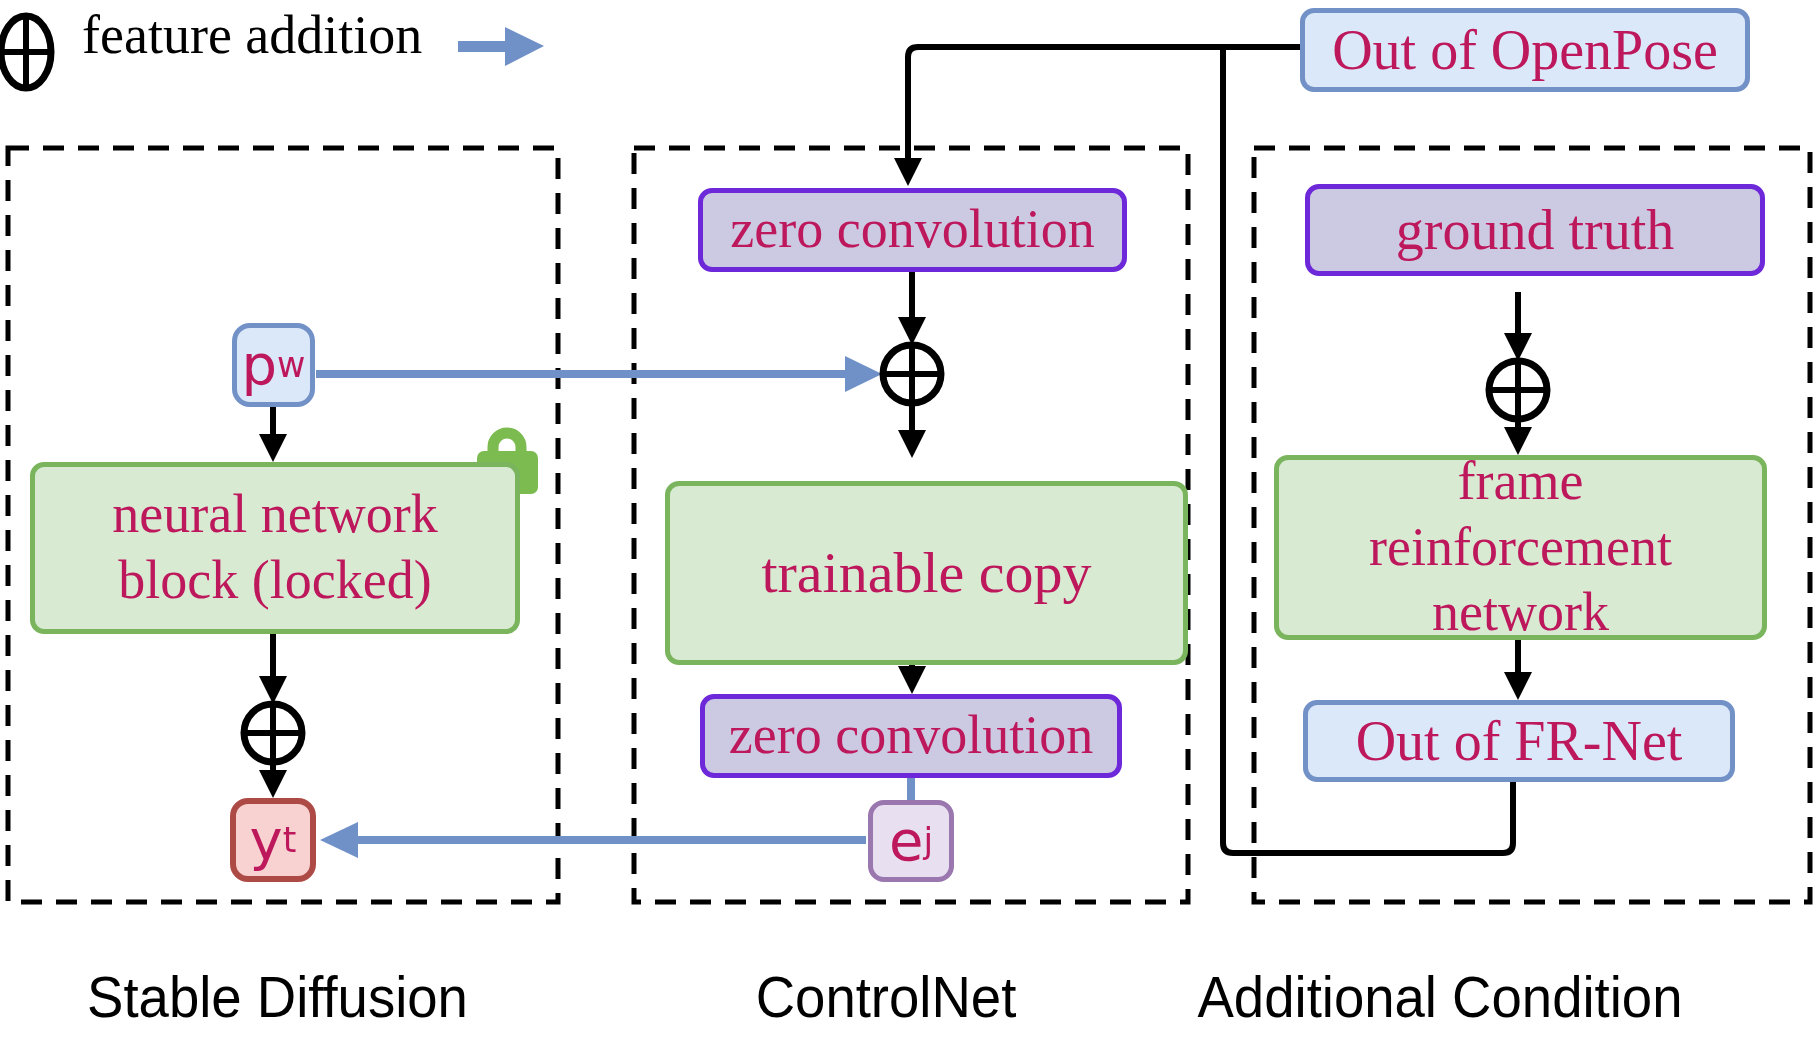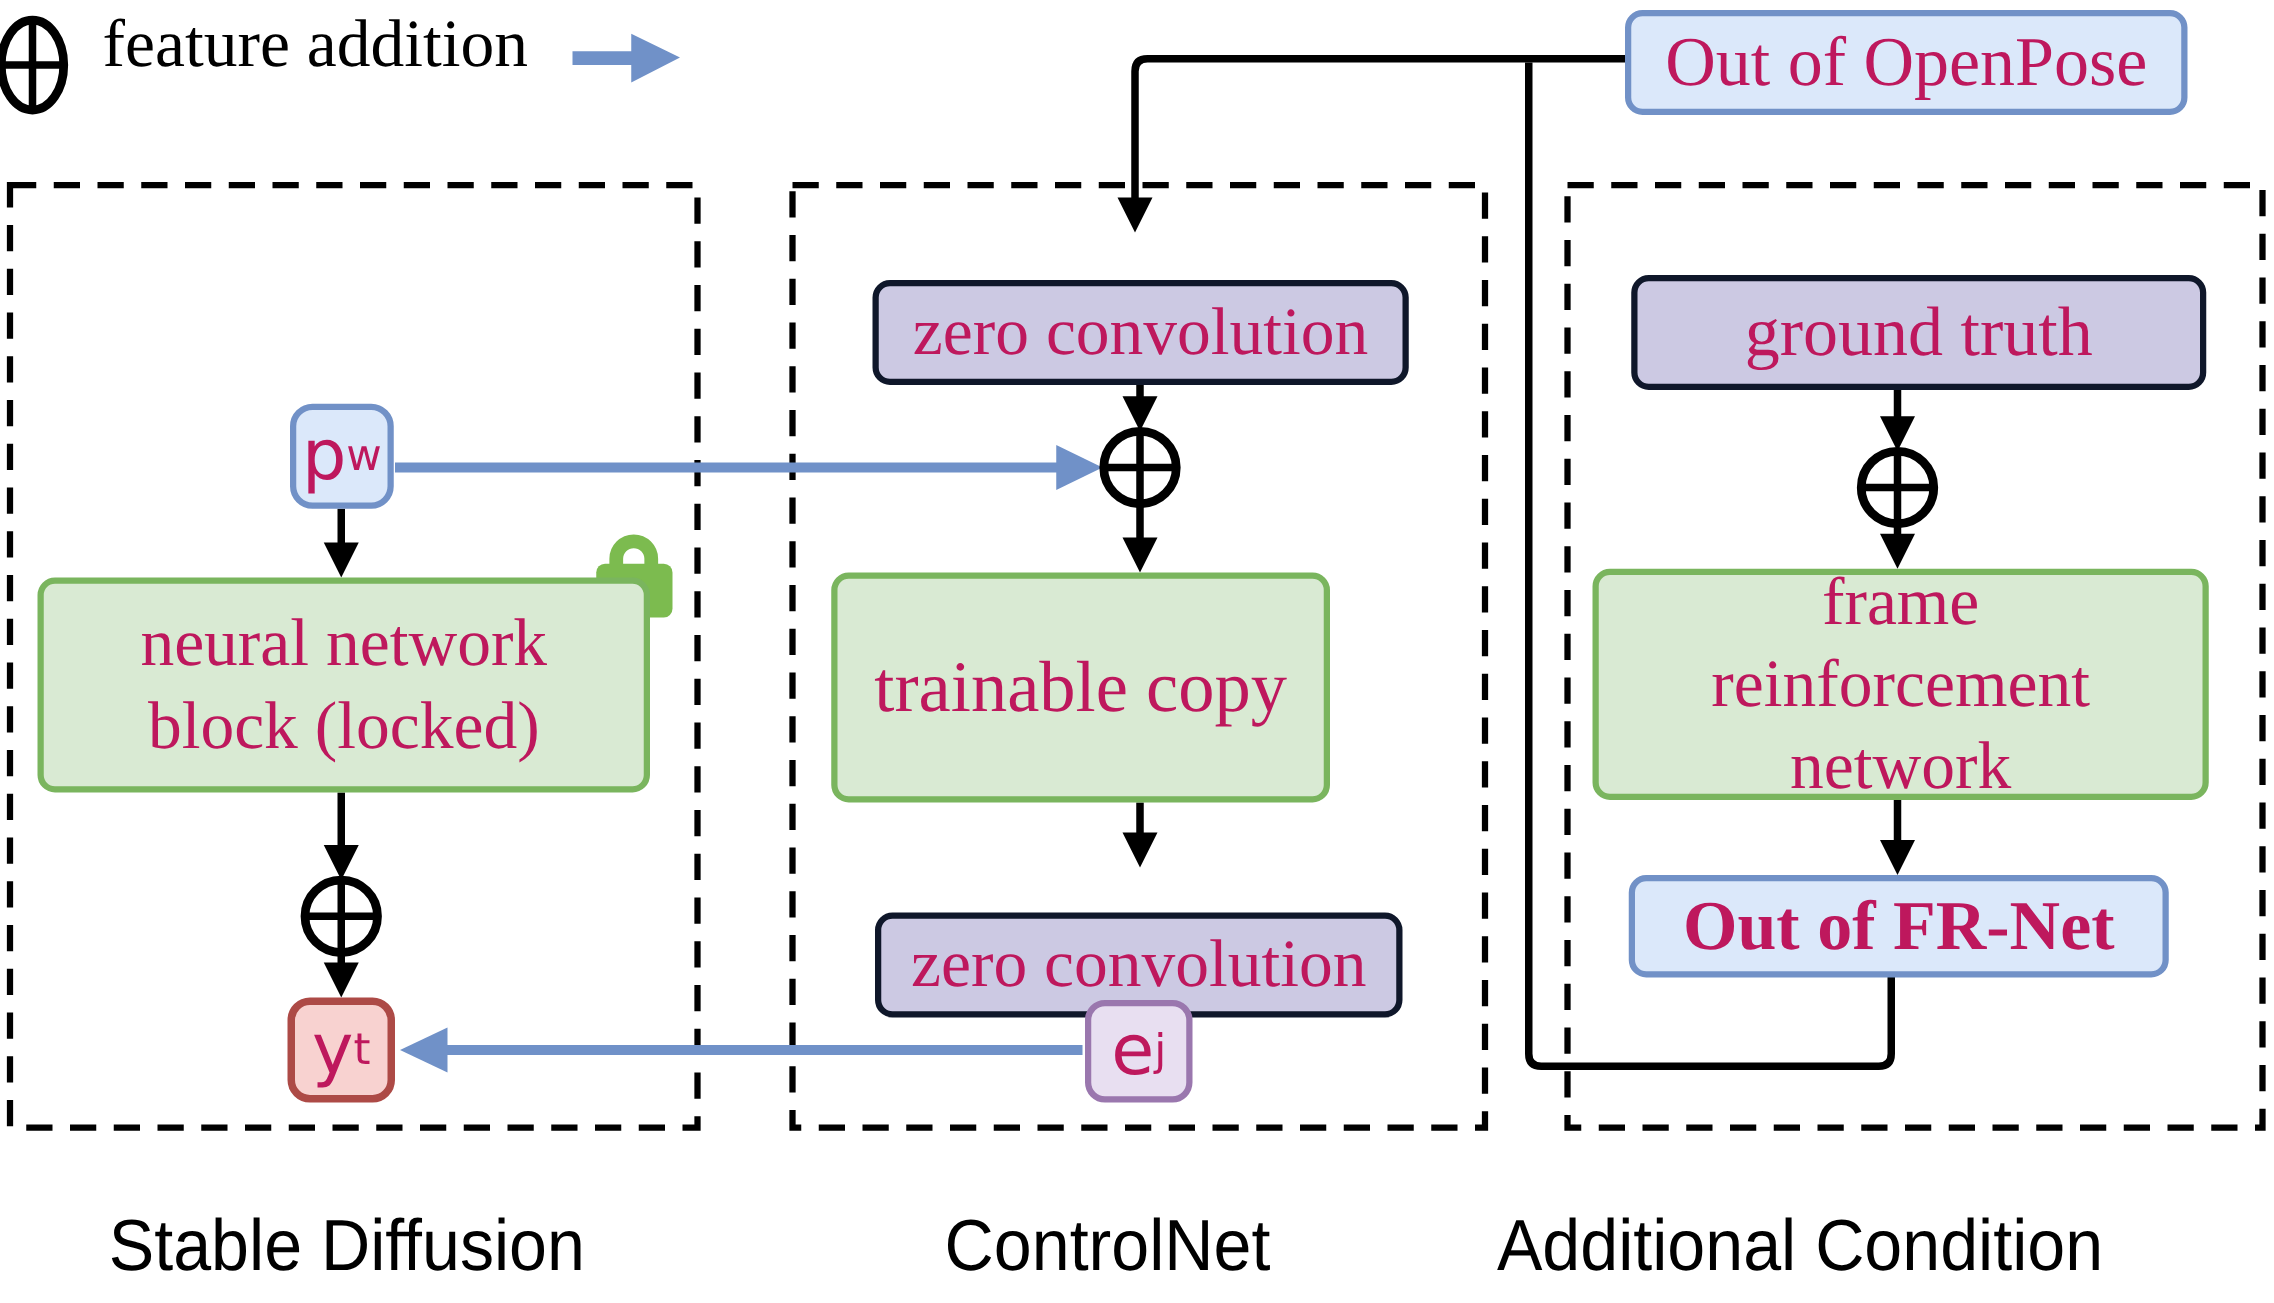--- a/index.html
+++ b/index.html
@@ -2,21 +2,21 @@
 <html><head>
 <meta charset="utf-8">
 <style>
   html,body{margin:0;padding:0;background:#fff;}
   #canvas{position:relative;width:1819px;height:1042px;background:#fff;overflow:hidden;
           font-family:"Liberation Serif",serif;}
   svg.layer{position:absolute;left:0;top:0;width:1819px;height:1042px;}
   .node{position:absolute;box-sizing:border-box;display:flex;align-items:center;justify-content:center;
         text-align:center;border-radius:14px;color:#be185d;line-height:1.22;}
   .blue   {background:#dbe8fa;border:5px solid #7191c7;}
-  .purple {background:#ccc9e3;border:5px solid #0f172a;margin-top:36px;}
+  .purple {background:#ccc9e3;border:5px solid #6d28d9;}
   .green  {background:#d9ead3;border:5px solid #7ab55e;}
   .pink   {background:#f8d2d0;border:6px solid #ad4a46;border-radius:18px;}
   .lav    {background:#e8dff1;border:5px solid #9a77ae;border-radius:16px;}
   .sublabel{font-family:"DejaVu Sans",sans-serif;font-size:56px;}
   .sublabel sub{font-size:0.62em;line-height:0;}
   .legend-text{position:absolute;top:4px;font-size:54px;white-space:nowrap;color:#000;}
   .col-label{position:absolute;top:963px;font-family:"Liberation Sans",sans-serif;font-size:58px;
              text-align:center;color:#000;white-space:nowrap;transform:scaleX(0.94);transform-origin:center;}
 </style>
 </head>
@@ -89,38 +89,38 @@
       <path d="M 493,458 L 493,447 A 14,14 0 0 1 521,447 L 521,458" fill="none" stroke="#7cbb4f" stroke-width="11"></path>
       <rect x="477" y="451" width="61" height="43" rx="7" fill="#7cbb4f"></rect>
     </g>
   </svg>
 
   <div class="legend-text" style="left:82px;">feature addition</div>
 
   <div class="node blue" style="left:1300px;top:8px;width:450px;height:84px;font-size:56px;">Out of OpenPose</div>
 
   <div class="node purple" style="left:698px;top:188px;width:429px;height:84px;font-size:54px;">zero convolution</div>
-  <div class="node green" style="left:665px;top:458px;width:399px;height:184px;font-size:58px;">trainable copy</div>
+  <div class="node green" style="left:665px;top:481px;width:523px;height:184px;font-size:58px;">trainable copy</div>
   <div class="node purple" style="left:700px;top:694px;width:422px;height:84px;font-size:54px;">zero convolution</div>
   <div class="node lav sublabel" style="left:868px;top:800px;width:86px;height:82px;">
     <span>e</span>
       <sub>j</sub>
   </div>
 
   <div class="node blue sublabel" style="left:232px;top:323px;width:83px;height:84px;border-radius:18px;">
     <span>p</span>
       <sub>w</sub>
   </div>
   <div class="node green" style="left:30px;top:462px;width:490px;height:172px;font-size:54px;padding:0 49px;">neural network block (locked)</div>
   <div class="node pink sublabel" style="left:230px;top:798px;width:86px;height:84px;">
     <span>y</span>
       <sub>t</sub>
   </div>
 
   <div class="node purple" style="left:1305px;top:184px;width:460px;height:92px;font-size:56px;">ground truth</div>
   <div class="node green" style="left:1274px;top:455px;width:493px;height:185px;font-size:54px;padding:0 42px;">frame reinforcement network</div>
-  <div class="node blue" style="left:1303px;top:700px;width:432px;height:82px;font-size:56px;font-weight:bold;">Out of FR-Net</div>
+  <div class="node blue" style="left:1303px;top:700px;width:432px;height:82px;font-size:56px;">Out of FR-Net</div>
 
   <div class="col-label" style="left:40px;width:475px;">Stable Diffusion</div>
   <div class="col-label" style="left:640px;width:492px;">ControlNet</div>
   <div class="col-label" style="left:1085px;width:710px;">Additional Condition</div>
 
 </div>
 
 </body></html>

